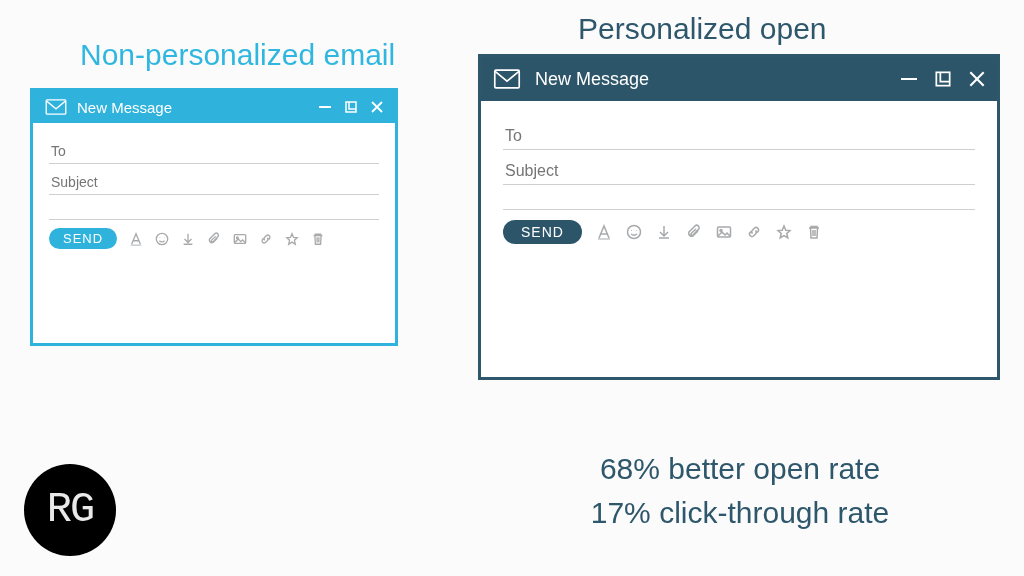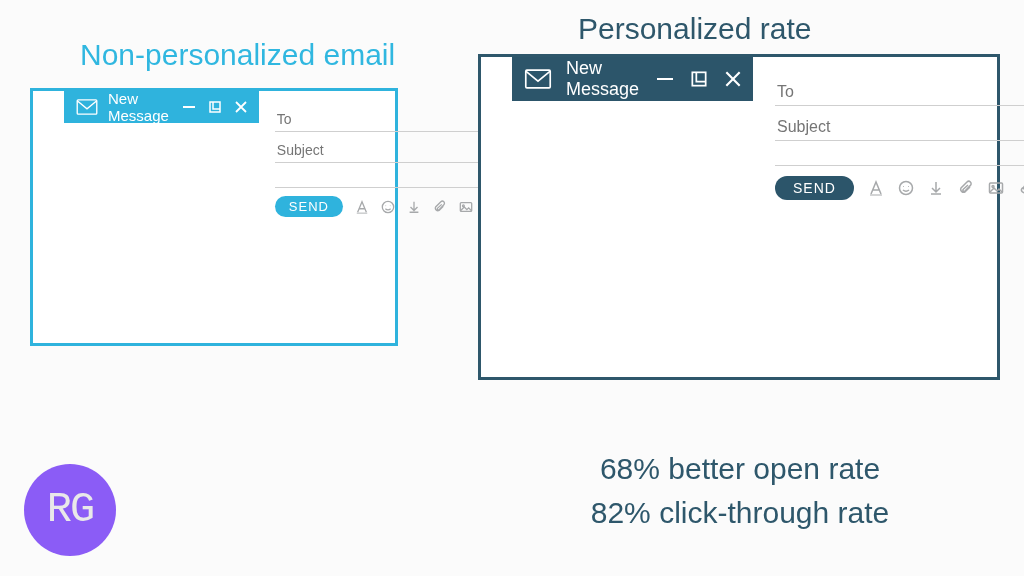--- a/index.html
+++ b/index.html
@@ -24,21 +24,21 @@
     font-size: 30px;
     font-weight: 400;
   }
   .heading.nonp { color: var(--cyan); left: 80px; top: 38px; text-align: center; }
   .heading.pers { color: var(--navy); left: 578px; top: 12px; }
 
   
   .compose {
     position: absolute;
     background: #fff;
-    display: flex; flex-direction: row; padding-left: 31px;
+    display: flex; flex-direction: column;
   }
   .compose.left {
     left: 30px; top: 88px; width: 368px; height: 258px;
     border: 3px solid var(--cyan-border);
   }
   .compose.right {
     left: 478px; top: 54px; width: 522px; height: 326px;
     border: 3px solid var(--navy);
   }
   .titlebar {
@@ -112,30 +112,30 @@
     width: 520px; left:480px;
     text-align:center;
   }
   .stat.s1 { top: 452px; }
   .stat.s2 { top: 496px; }
 
   
   .rg {
     position:absolute; left: 24px; bottom: 20px;
     width: 92px; height:92px; border-radius:50%;
-    background:#8b5cf6; display:flex; align-items:center; justify-content:center;
+    background:#000000; display:flex; align-items:center; justify-content:center;
     color:#E9E9E9; font-family: "Courier New", monospace; font-size:42px;
     letter-spacing:-2px; font-weight:300;
   }
 </style>
 </head>
 <body>
 
 <div class="heading nonp">Non-personalized email</div>
-<div class="heading pers">Personalized rate</div>
+<div class="heading pers">Personalized open</div>
 
 <div class="compose left">
   <div class="titlebar">
     <span class="mail-icon">
       <svg viewBox="0 0 24 18">
           <rect x="1" y="1" width="22" height="16" rx="1" fill="none" stroke="#fff" stroke-width="1.5"></rect>
           <path d="M1 2 L12 11 L23 2" fill="none" stroke="#fff" stroke-width="1.5"></path>
         </svg>
     </span>
     <span class="title">New Message</span>
@@ -284,15 +284,15 @@
       <span class="tb-icon">
           <svg viewBox="0 0 16 16">
             <path d="M3 4 H13 M5 4 V2.5 H11 V4 M4.5 4 L5 14 H11 L11.5 4 M7 6 V12 M9 6 V12"></path>
           </svg>
         </span>
     </div>
   </div>
 </div>
 
 <div class="stat s1">68% better open rate</div>
-<div class="stat s2">82% click-through rate</div>
+<div class="stat s2">17% click-through rate</div>
 
 <div class="rg">RG</div>
 
 </body></html>

